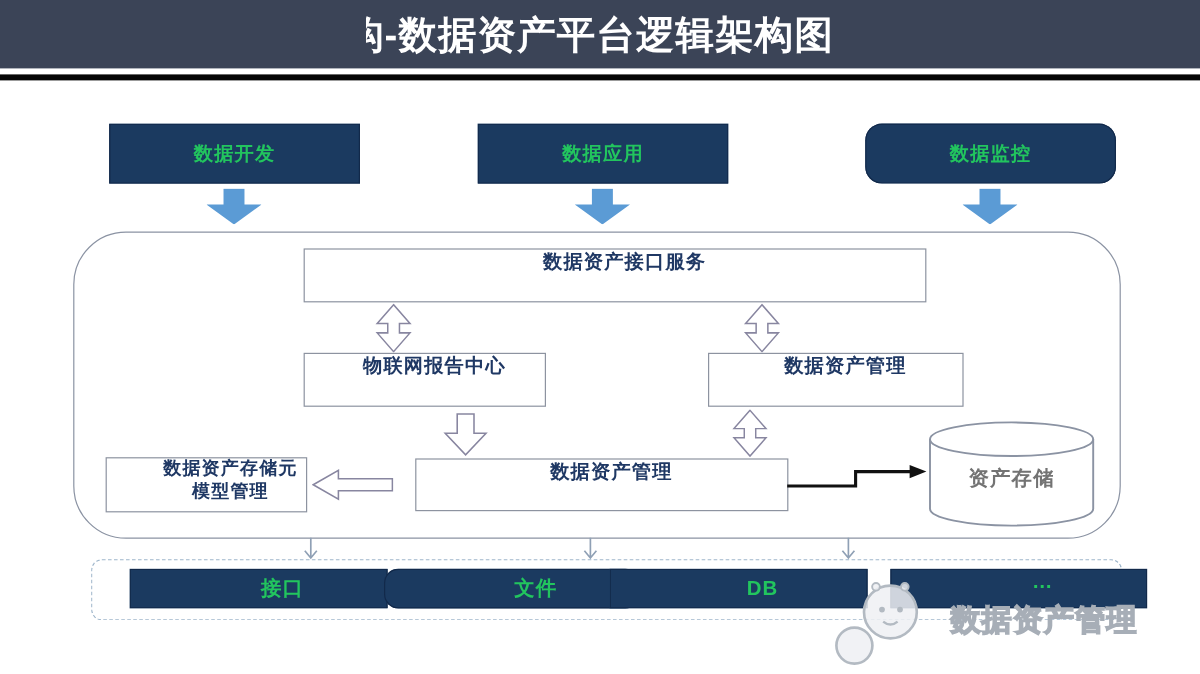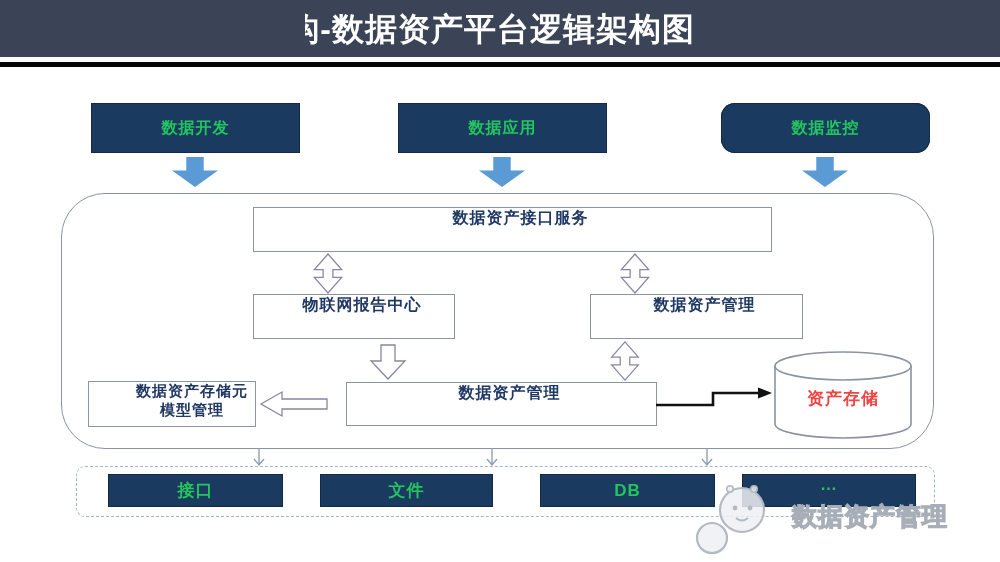--- a/index.html
+++ b/index.html
@@ -38,21 +38,21 @@
     background:#ffffff;border:1.5px solid #8d93a0;box-sizing:border-box;
     color:#1f3864;font-weight:bold;display:flex;align-items:flex-start;justify-content:center;
     text-align:center;font-size:16px;letter-spacing:1px;padding-left:16px;
   }
   .shape-svg{display:block;}
   
   .sources-container{
     left:76px;top:466px;width:859px;height:51px;box-sizing:border-box;
     border:1.5px dashed #9fb6cb;border-radius:9px;background:transparent;
   }
-  .source-box{top:474px;height:33px;font-size:17px;font-weight:bold;}
+  .source-box{top:474px;height:33px;font-size:17px;font-weight:bold;padding-left:40px;}
   
   .watermark-text{
     left:792px;top:500px;font-size:25px;font-weight:bold;letter-spacing:1px;
     color:rgba(238,240,243,0.55);-webkit-text-stroke:1.2px #a7aeb7;white-space:nowrap;
   }
 </style>
 </head>
 <body>
 
 <div class="abs title-bar">
@@ -116,41 +116,41 @@
 
 <svg class="abs shape-svg" style="left:654px;top:386px;" width="122" height="26" viewBox="0 0 122 26">
   <path d="M2,19 L59,19 L59,7 L105,7" stroke="#111111" stroke-width="2.6" fill="none"></path>
   <polygon points="104,1.5 104,12.5 118,7" fill="#111111"></polygon>
 </svg>
 
 <svg class="abs shape-svg" style="left:772px;top:350px;" width="142" height="92" viewBox="0 0 142 92">
   <path d="M3,16 a68,14 0 0 1 136,0 l0,58 a68,14 0 0 1 -136,0 z" fill="#ffffff" stroke="#8b93a3" stroke-width="1.6"></path>
   <path d="M3,16 a68,14 0 0 0 136,0" fill="none" stroke="#8b93a3" stroke-width="1.6"></path>
 </svg>
-<div class="abs" style="left:772px;top:387px;width:142px;text-align:center;color:#ef4444;font-size:17px;font-weight:bold;letter-spacing:1px;">资产存储</div>
+<div class="abs" style="left:772px;top:387px;width:142px;text-align:center;color:#737373;font-size:17px;font-weight:bold;letter-spacing:1px;">资产存储</div>
 
 <svg class="abs shape-svg" style="left:252px;top:448px;" width="14" height="19" viewBox="0 0 14 19">
   <path d="M7,0 L7,16 M2,11 L7,17 L12,11" stroke="#8fa0b5" stroke-width="1.4" fill="none"></path>
 </svg>
 <svg class="abs shape-svg" style="left:485px;top:448px;" width="14" height="19" viewBox="0 0 14 19">
   <path d="M7,0 L7,16 M2,11 L7,17 L12,11" stroke="#8fa0b5" stroke-width="1.4" fill="none"></path>
 </svg>
 <svg class="abs shape-svg" style="left:700px;top:448px;" width="14" height="19" viewBox="0 0 14 19">
   <path d="M7,0 L7,16 M2,11 L7,17 L12,11" stroke="#8fa0b5" stroke-width="1.4" fill="none"></path>
 </svg>
 
 <div class="abs sources-container"></div>
 
 <div class="abs navy-box source-box" style="left:108px;width:175px;">
   <span>接口</span>
 </div>
-<div class="abs navy-box source-box" style="left:320px;width:173px;">
+<div class="abs navy-box source-box" style="left:320px;width:173px;border-radius:12px;">
   <span>文件</span>
 </div>
-<div class="abs navy-box source-box" style="left:540px;width:175px;text-align:right;">
+<div class="abs navy-box source-box" style="left:508px;width:175px;text-align:right;">
   <span>DB</span>
 </div>
 <div class="abs navy-box source-box" style="left:742px;width:174px;">
   <span style="position:relative;top:-6px;">…</span>
 </div>
 
 <svg class="abs shape-svg" style="left:690px;top:483px;" width="100" height="75" viewBox="0 0 100 75">
   <circle cx="52" cy="27" r="22" fill="rgba(238,240,243,0.85)" stroke="#b3bac2" stroke-width="2.2"></circle>
   <circle cx="40" cy="6" r="3.2" fill="rgba(238,240,243,0.85)" stroke="#b3bac2" stroke-width="1.6"></circle>
   <circle cx="64" cy="6" r="3.2" fill="rgba(238,240,243,0.85)" stroke="#b3bac2" stroke-width="1.6"></circle>

